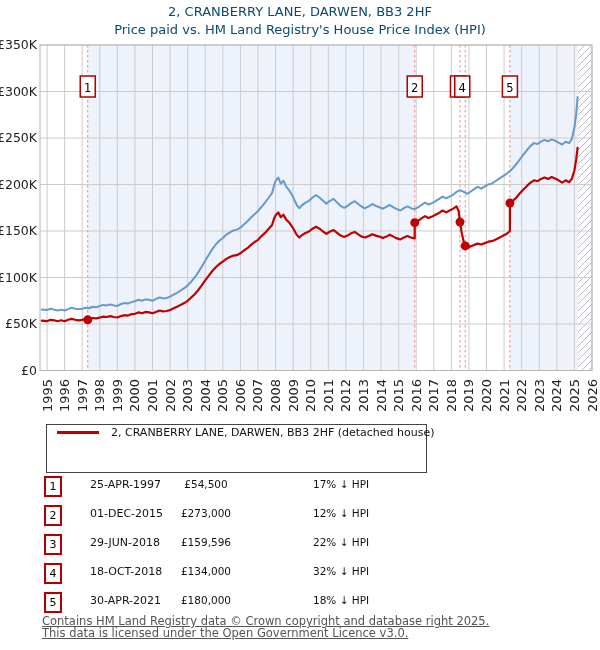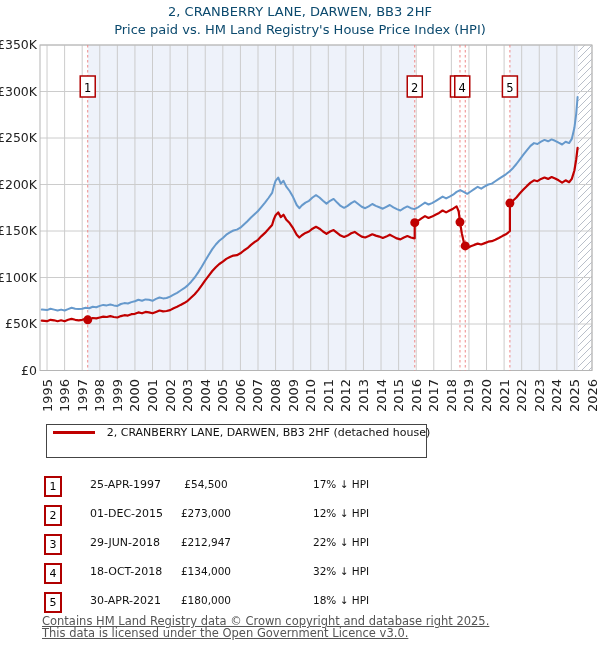--- a/index.html
+++ b/index.html
@@ -5,23 +5,23 @@
   html,body{margin:0;padding:0;}
   body{
     width:600px;height:650px;position:relative;background:#fff;overflow:hidden;
     font-family:"DejaVu Sans","Liberation Sans",sans-serif;color:#1a1a1a;
   }
   .title-line{position:absolute;left:0;width:600px;text-align:center;font-size:13px;color:#0c4a6e;}
   #title1{top:4px;}
   #title2{top:22px;}
   #chart-svg{position:absolute;left:0;top:0;}
   .legend-box{
-    position:absolute;left:46px;top:424px;width:381px;height:34px;
+    position:absolute;left:46px;top:424px;width:381px;height:49px;
     border:1px solid #444;background:#fff;box-sizing:border-box;
-    display:flex;flex-direction:row;justify-content:center;
+    display:flex;flex-direction:row;justify-content:flex-start;
   }
   .legend-row{display:flex;align-items:center;height:15px;}
   .legend-swatch{width:42px;height:3px;margin-left:10px;margin-right:12px;flex:0 0 auto;}
   .legend-label{font-size:11px;color:#111;white-space:nowrap;}
   .sales-table{position:absolute;left:42px;top:473px;width:520px;}
   .sale-row{position:relative;height:29px;}
   .num-box{
     position:absolute;left:2px;top:3px;width:14px;height:17px;
     border:2px solid #b00000;background:#fff;color:#000;
     font-size:11px;text-align:center;line-height:17px;
@@ -170,21 +170,21 @@
   </div>
   <div class="sale-row">
     <span class="num-box">2</span>
     <span class="sale-date">01-DEC-2015</span>
     <span class="sale-price">£273,000</span>
     <span class="sale-delta">12% ↓ HPI</span>
   </div>
   <div class="sale-row">
     <span class="num-box">3</span>
     <span class="sale-date">29-JUN-2018</span>
-    <span class="sale-price">£212,947</span>
+    <span class="sale-price">£159,596</span>
     <span class="sale-delta">22% ↓ HPI</span>
   </div>
   <div class="sale-row">
     <span class="num-box">4</span>
     <span class="sale-date">18-OCT-2018</span>
     <span class="sale-price">£134,000</span>
     <span class="sale-delta">32% ↓ HPI</span>
   </div>
   <div class="sale-row">
     <span class="num-box">5</span>

